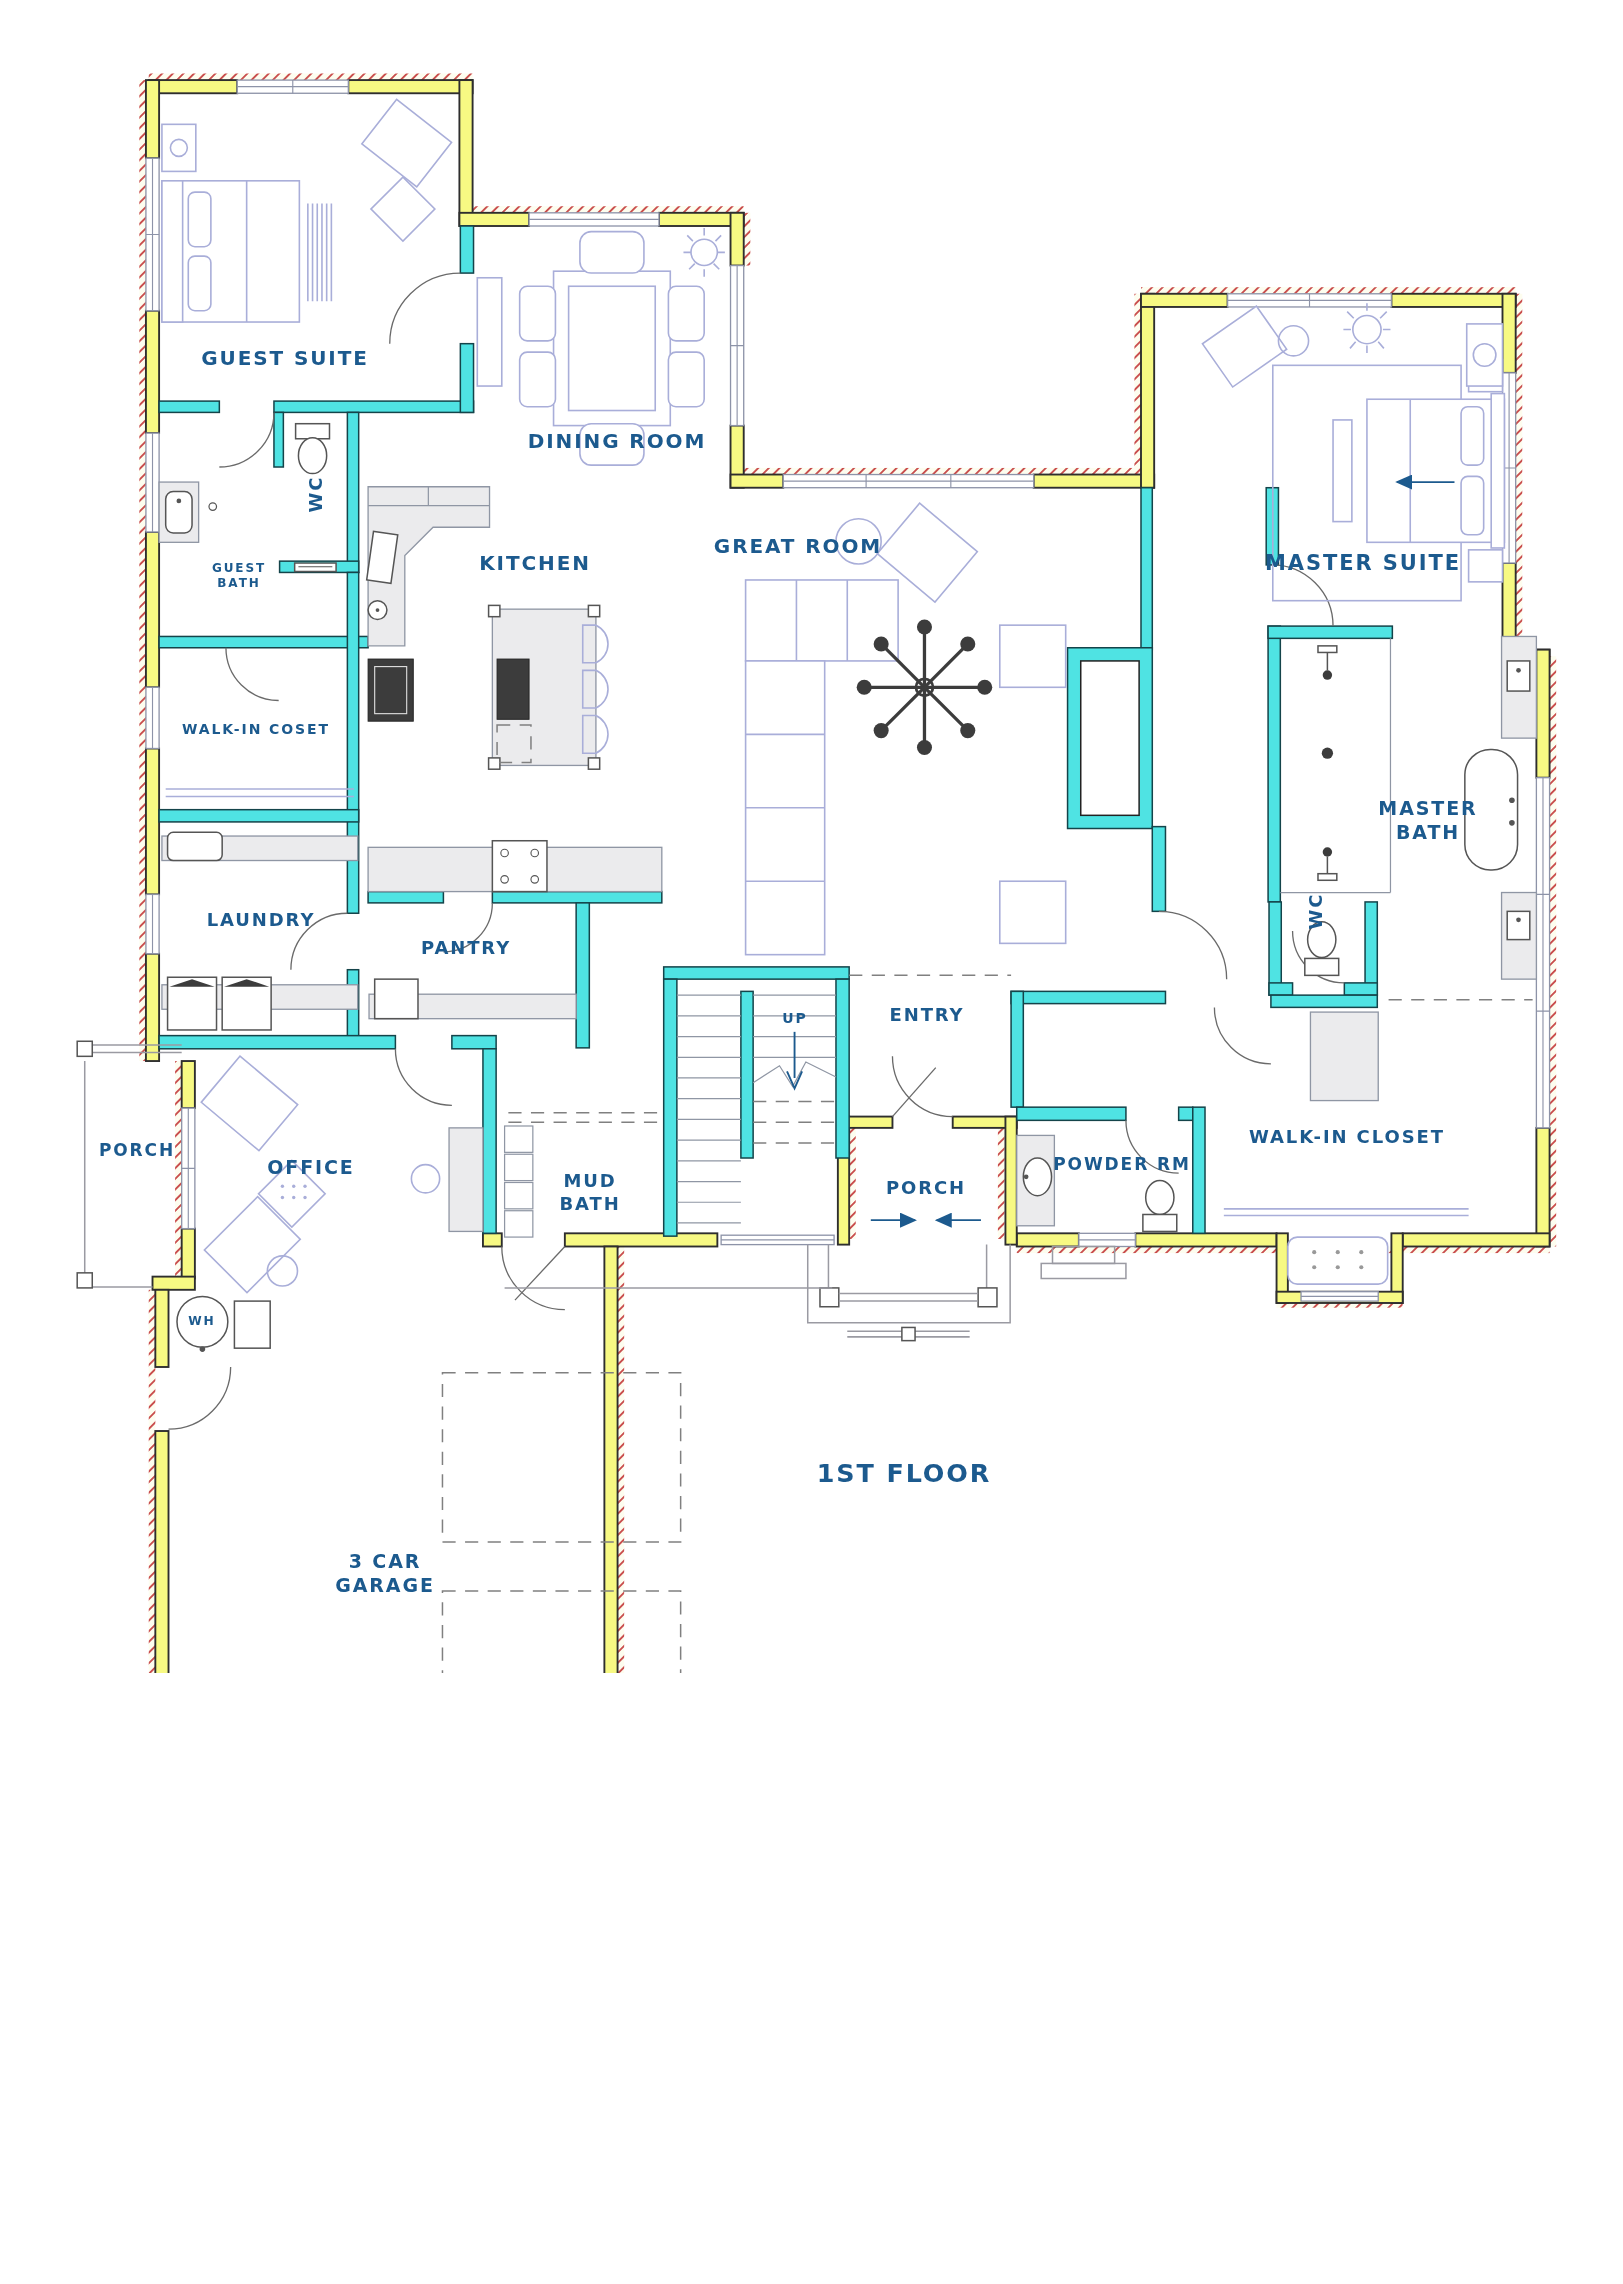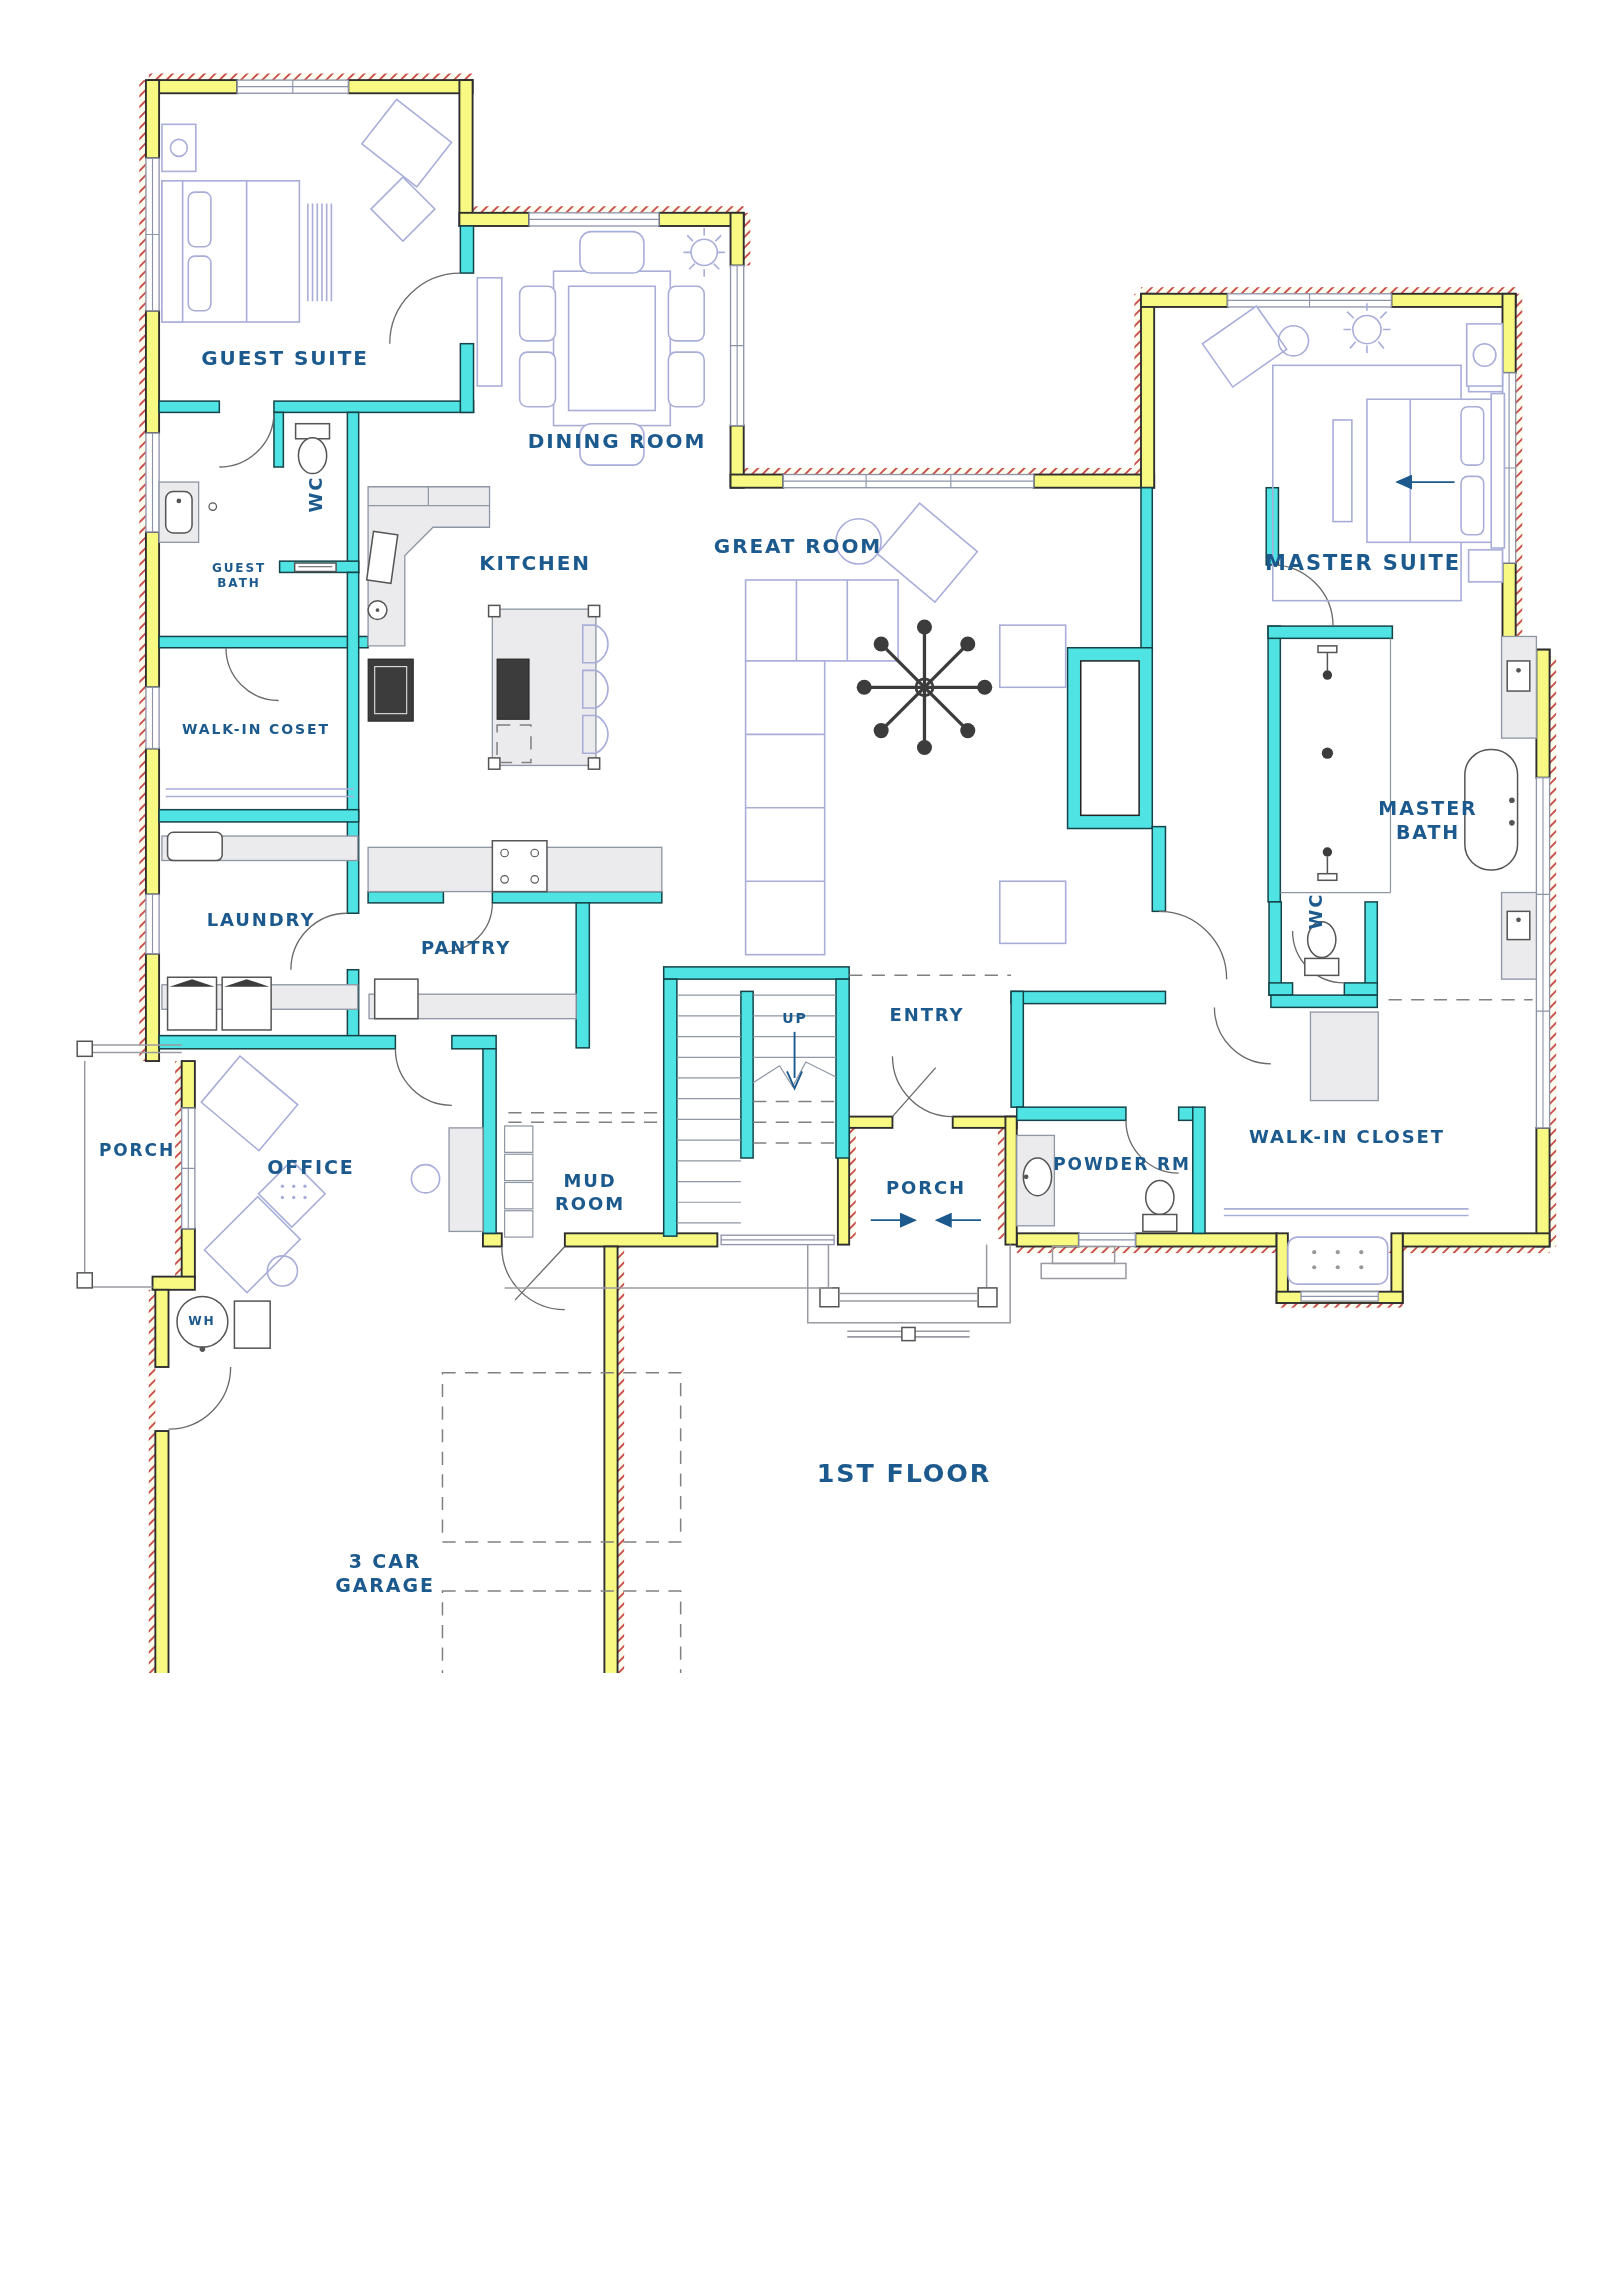--- a/index.html
+++ b/index.html
@@ -533,21 +533,21 @@
       <div class="plan-label" style="left: 1428px; top: 821px; font-size: 19px;">MASTER
 BATH</div>
       <div class="plan-label" style="left: 261px; top: 920px; font-size: 18px;">LAUNDRY</div>
       <div class="plan-label" style="left: 466px; top: 948px; font-size: 18px;">PANTRY</div>
       <div class="plan-label rot" style="left: 1316px; top: 911px; font-size: 18px;">WC</div>
       <div class="plan-label" style="left: 795px; top: 1019px; font-size: 14px; text-align: center;">UP</div>
       <div class="plan-label" style="left: 927px; top: 1015px; font-size: 18px;">ENTRY</div>
       <div class="plan-label" style="left: 137px; top: 1151px; font-size: 17px;">PORCH</div>
       <div class="plan-label" style="left: 311px; top: 1168px; font-size: 19px;">OFFICE</div>
       <div class="plan-label" style="left: 590px; top: 1192px; font-size: 18px;">MUD
-ROOM</div>
+BATH</div>
       <div class="plan-label" style="left: 926px; top: 1188px; font-size: 18px;">PORCH</div>
       <div class="plan-label" style="left: 1122px; top: 1165px; font-size: 17px;">POWDER RM</div>
       <div class="plan-label" style="left: 1347px; top: 1137px; font-size: 18px;">WALK-IN CLOSET</div>
       <div class="plan-label" style="left: 202px; top: 1322px; font-size: 12.2px;">WH</div>
       <div class="plan-label" style="left: 904px; top: 1474px; font-size: 25.4px;">1ST FLOOR</div>
       <div class="plan-label" style="left: 385px; top: 1574px; font-size: 19px;">3 CAR
 GARAGE</div>
     </div>
 </div>
 

